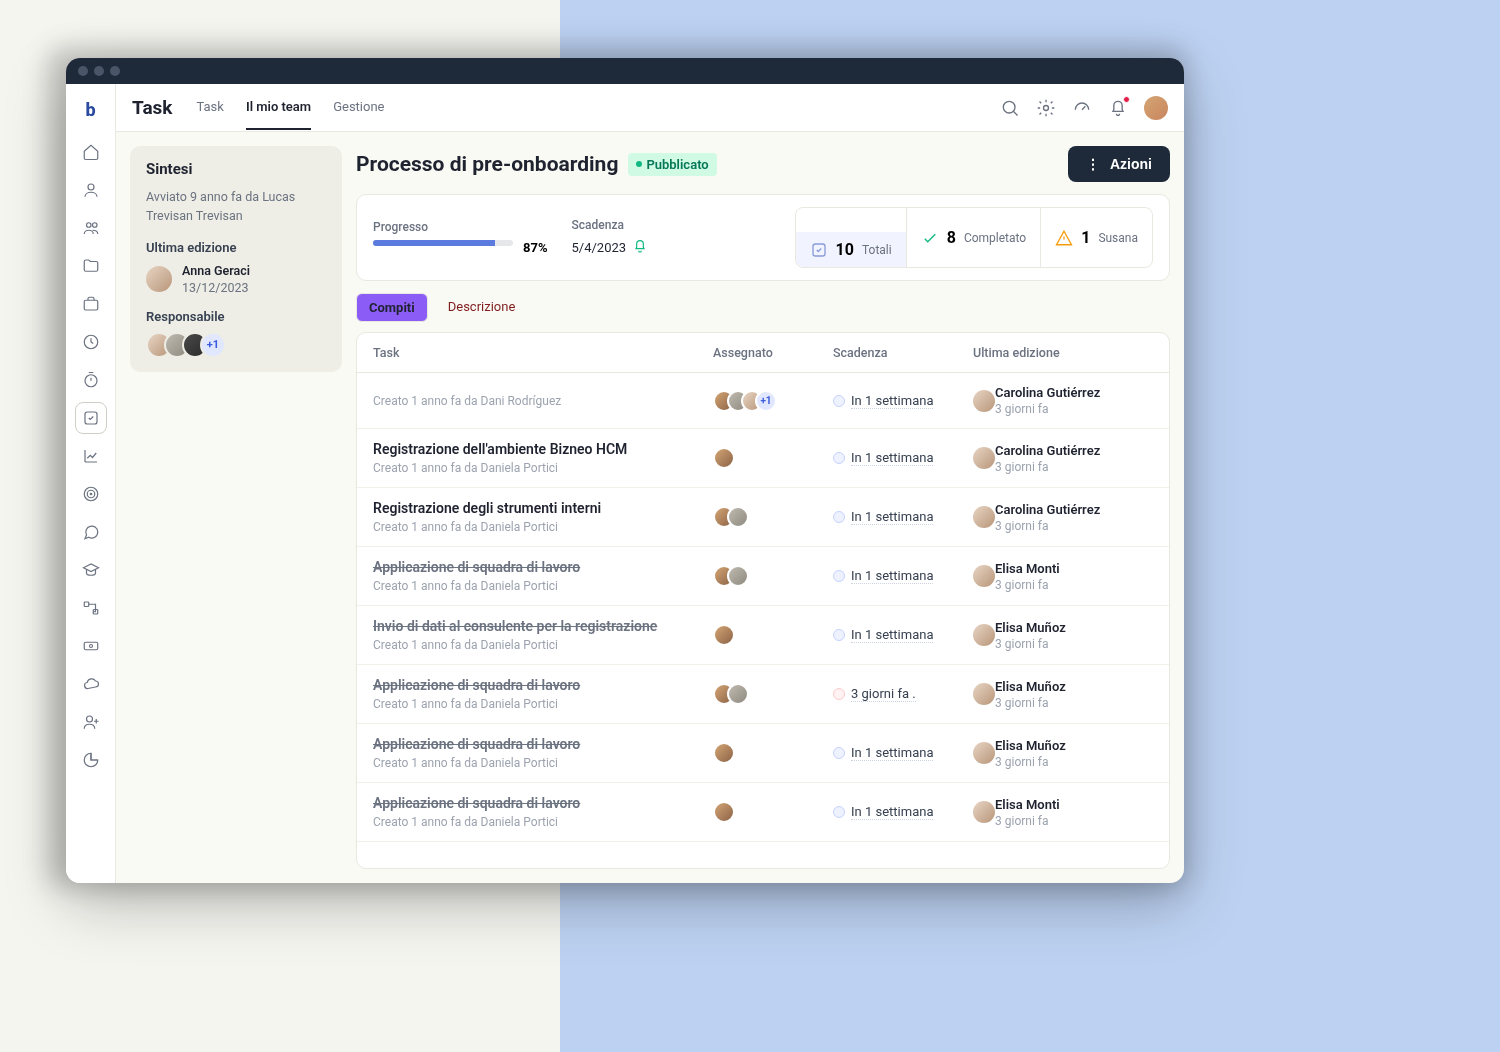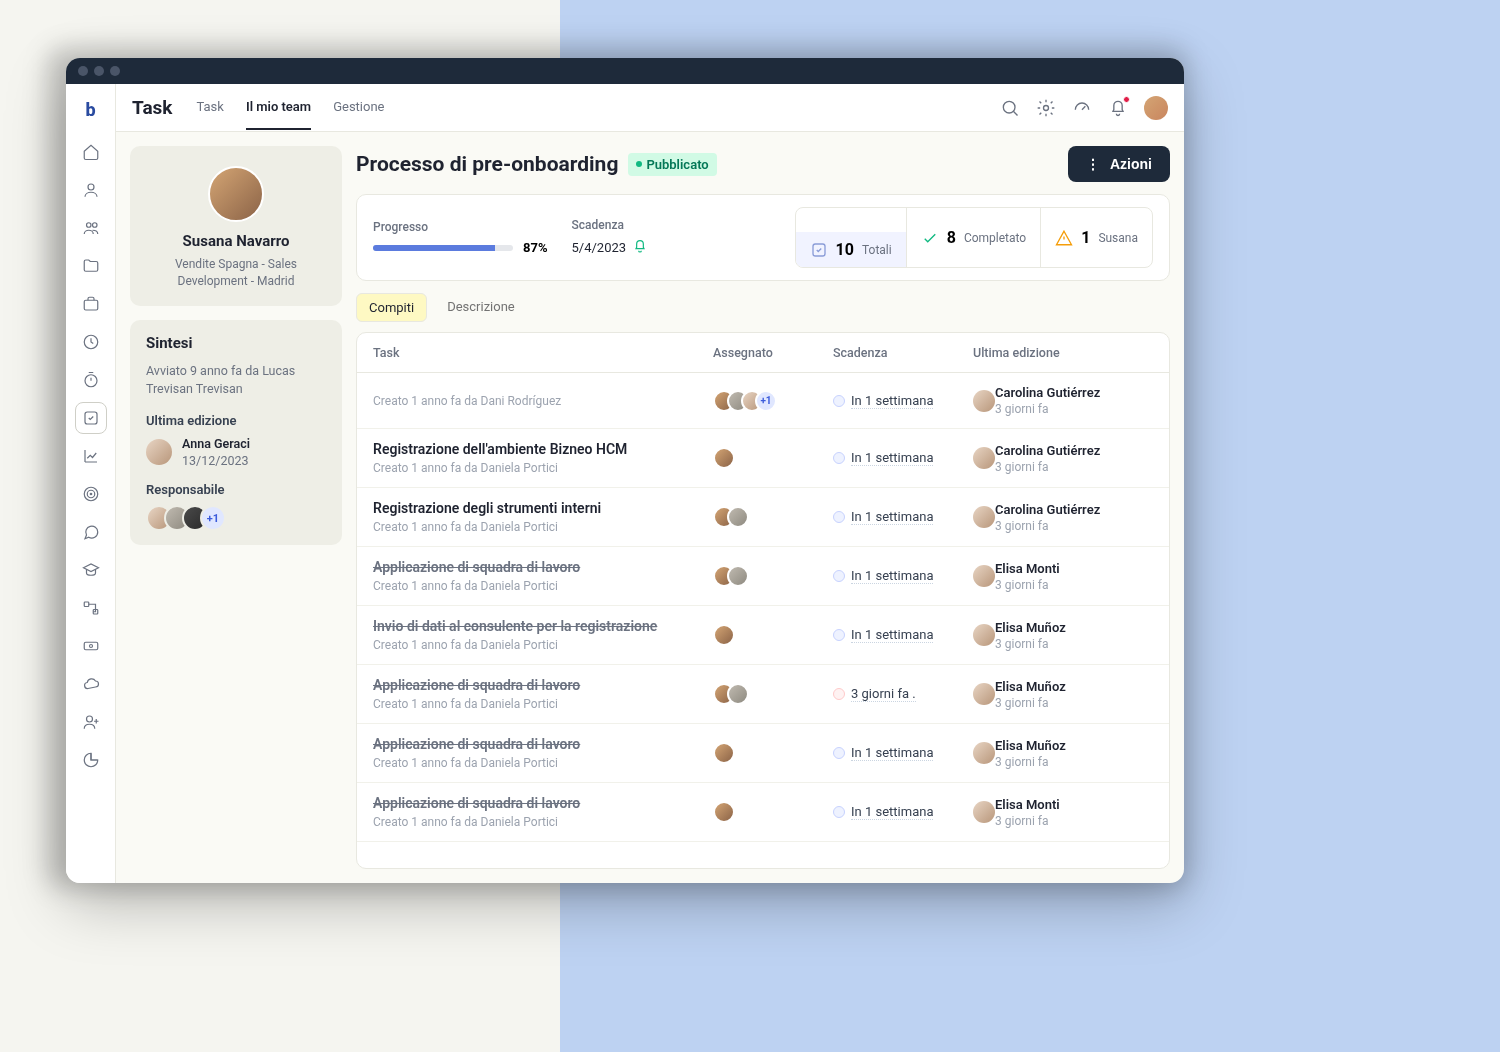--- a/index.html
+++ b/index.html
@@ -48,36 +48,36 @@
 .plus-badge { width: 26px; height: 26px; border-radius: 50%; background: #e0e7ff; color: #3b5bdb; font-size: 11px; font-weight: 700; display: flex; align-items: center; justify-content: center; margin-left: -8px; border: 2px solid #eeeee6; }
 .main-col { flex: 1; display: flex; flex-direction: column; min-width: 0; }
 .page-head { display: flex; align-items: center; gap: 10px; margin-bottom: 12px; justify-content: space-between; }
 .page-title { font-size: 21px; font-weight: 700; color: #1f2330; }
 .pub-badge { background: #d1fae5; color: #047857; font-size: 13px; font-weight: 600; padding: 4px 8px; border-radius: 4px; display: inline-flex; align-items: center; gap: 4px; }
 .pub-badge::before { content: ''; width: 6px; height: 6px; background: #10b981; border-radius: 50%; }
 .actions-btn { margin-left: auto; background: #1e2a3a; color: #fff; border: none; padding: 10px 18px; border-radius: 8px; font-size: 14px; font-weight: 600; display: flex; align-items: center; gap: 10px; cursor: pointer; }
 .stats-bar { background: #fff; border: 1px solid #e8e8e0; border-radius: 10px; padding: 12px 16px; display: flex; gap: 24px; align-items: center; margin-bottom: 12px; }
 .stat-block { display: flex; flex-direction: column; gap: 6px; }
 .stat-label { font-size: 12px; color: #6b7280; font-weight: 500; }
-.prog-row { display: flex; align-items: center; gap: 10px; }
+.prog-row { display: flex; align-items: flex-start; gap: 10px; }
 .prog-track { width: 140px; height: 6px; background: #e5e7eb; border-radius: 3px; overflow: hidden; }
 .prog-fill { height: 100%; background: #5b7bde; width: 87%; }
 .prog-pct { font-size: 13px; font-weight: 700; }
 .deadline-row { display: flex; align-items: center; gap: 6px; font-size: 13px; color: #1f2330; }
 .bell-green svg { stroke: #10b981; width: 16px; height: 16px; fill: none; stroke-width: 1.8; }
 .counts { margin-left: auto; display: flex; gap: 0; border: 1px solid #e8e8e0; border-radius: 8px; overflow: hidden; }
 .count-cell { padding: 8px 14px; display: flex; align-items: center; gap: 8px; border-left: 1px solid #e8e8e0; }
 .count-cell:first-child { border-left: none; background: #f1f3ff; margin-top: 24px; }
 .count-ico { width: 18px; height: 18px; }
 .count-ico svg { width: 18px; height: 18px; stroke-width: 1.8; fill: none; }
 .count-num { font-size: 16px; font-weight: 700; }
 .count-lbl { font-size: 12px; color: #6b7280; }
 .inner-tabs { display: flex; gap: 8px; margin-bottom: 10px; }
-.inner-tab { padding: 6px 12px; font-size: 13px; color: #737373; border-radius: 6px; cursor: pointer; }
-.inner-tab.active { background: #fef9c3; border: 1px solid #e8e8e0; color: #1f2330; font-weight: 400; }
+.inner-tab { padding: 6px 12px; font-size: 13px; color: #7f1d1d; border-radius: 6px; cursor: pointer; }
+.inner-tab.active { background: #8b5cf6; border: 1px solid #e8e8e0; color: #1f2330; font-weight: 700; }
 .task-table { background: #fff; border: 1px solid #e8e8e0; border-radius: 10px; overflow: hidden; flex: 1; display: flex; flex-direction: column; min-height: 0; }
 .thead { display: flex; padding: 12px 16px; border-bottom: 1px solid #e8e8e0; font-size: 12.5px; color: #6b7280; font-weight: 500; }
 .th-task { flex: 1; min-width: 0; }
 .th-assign { width: 120px; }
 .th-dead { width: 140px; }
 .th-edit { width: 180px; }
 .tbody { flex: 1; overflow-y: auto; }
 .trow { display: flex; padding: 12px 16px; border-bottom: 1px solid #f1f1ea; align-items: center; }
 .td-task { flex: 1; min-width: 0; }
 .task-title { font-size: 14px; font-weight: 600; color: #1f2330; margin-bottom: 4px; }
@@ -237,25 +237,20 @@
           <div class="top-icon"><svg viewBox="0 0 24 24">
                 <path d="M18 16H6l1-2V9a5 5 0 1110 0v5z"></path>
                 <path d="M10 19a2 2 0 004 0"></path>
               </svg><div class="badge-dot"></div></div>
           <div class="avatar-sm"></div>
         </div>
       </div>
 
       <div class="content">
         <div class="side-col">
-          <div class="card profile-card">
-            <div class="profile-av"></div>
-            <div class="profile-name">Susana Navarro</div>
-            <div class="profile-sub">Vendite Spagna - Sales Development - Madrid</div>
-          </div>
 
           <div class="card summary-card">
             <div class="summary-h">Sintesi</div>
             <div class="summary-txt">Avviato 9 anno fa da Lucas Trevisan Trevisan</div>
             <div class="label-h">Ultima edizione</div>
             <div class="editor-row">
               <div class="mini-av"></div>
               <div class="editor-info">
                 <div class="name">Anna Geraci</div>
                 <div class="date">13/12/2023</div>

